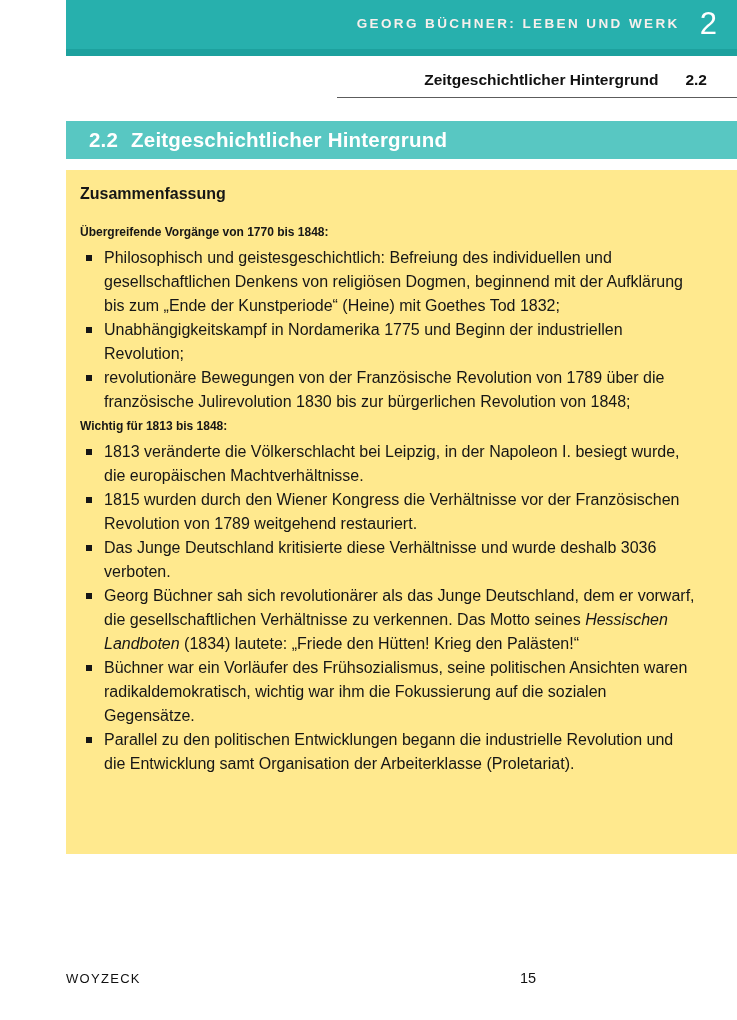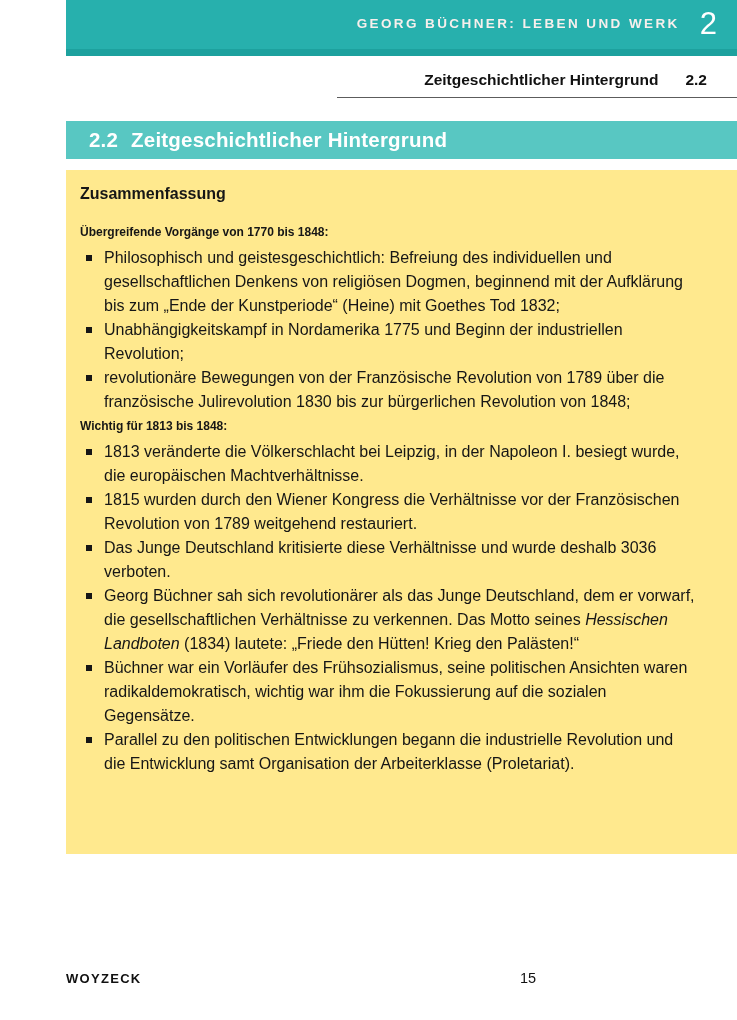--- a/index.html
+++ b/index.html
@@ -112,21 +112,21 @@
     margin: 9px 0 0 6px;
   }
   .bt { flex: 1; }
   .bt em { font-style: italic; }
 
   
   .footer-book {
     position: absolute;
     left: 66px; top: 971px;
     font-size: 13px;
-    font-weight: bold;
+    font-weight: normal;
     letter-spacing: 1.3px;
     color: #111111;
   }
   .footer-page {
     position: absolute;
     left: 520px; top: 970px;
     font-size: 14.5px;
     color: #111111;
   }
 </style>

